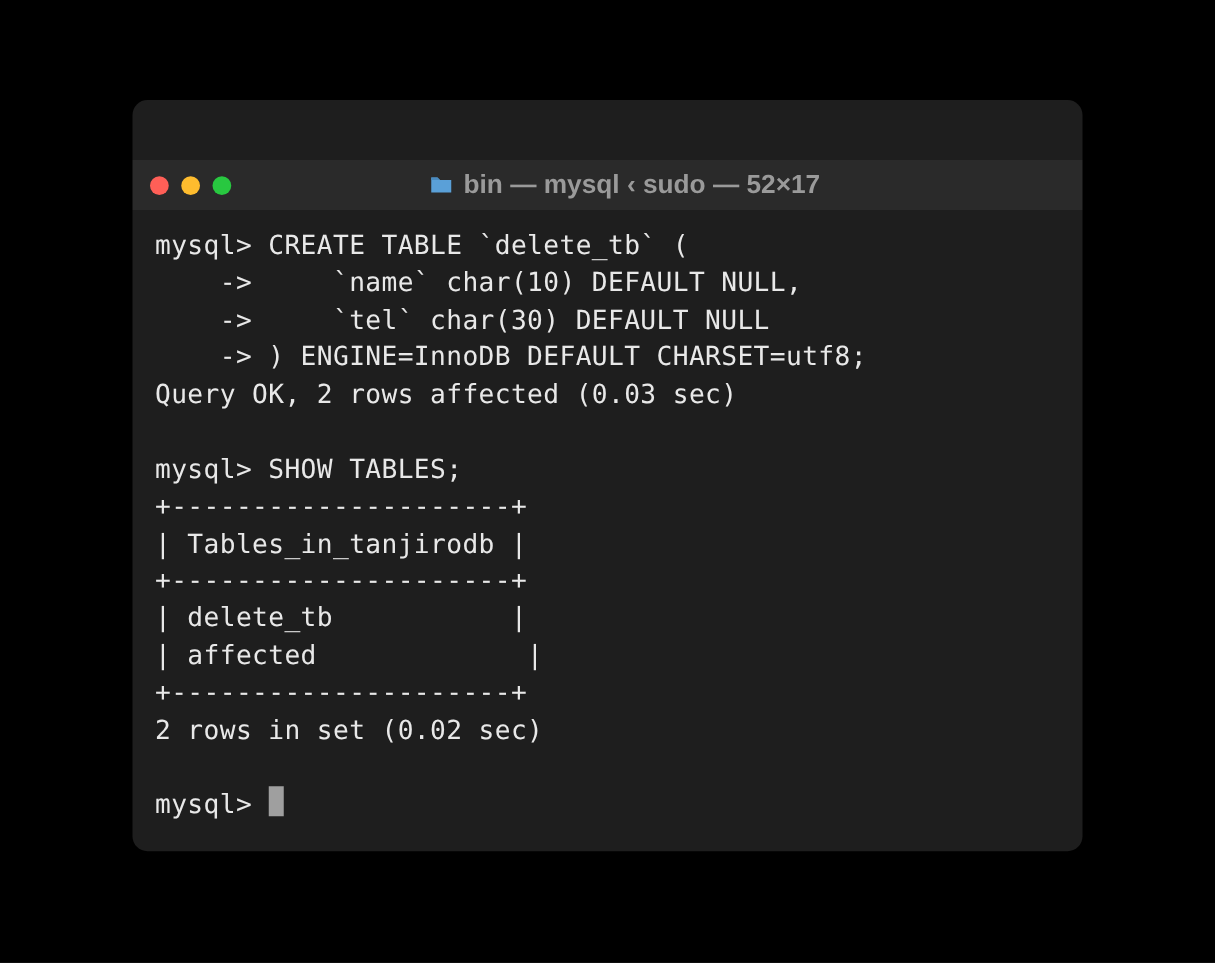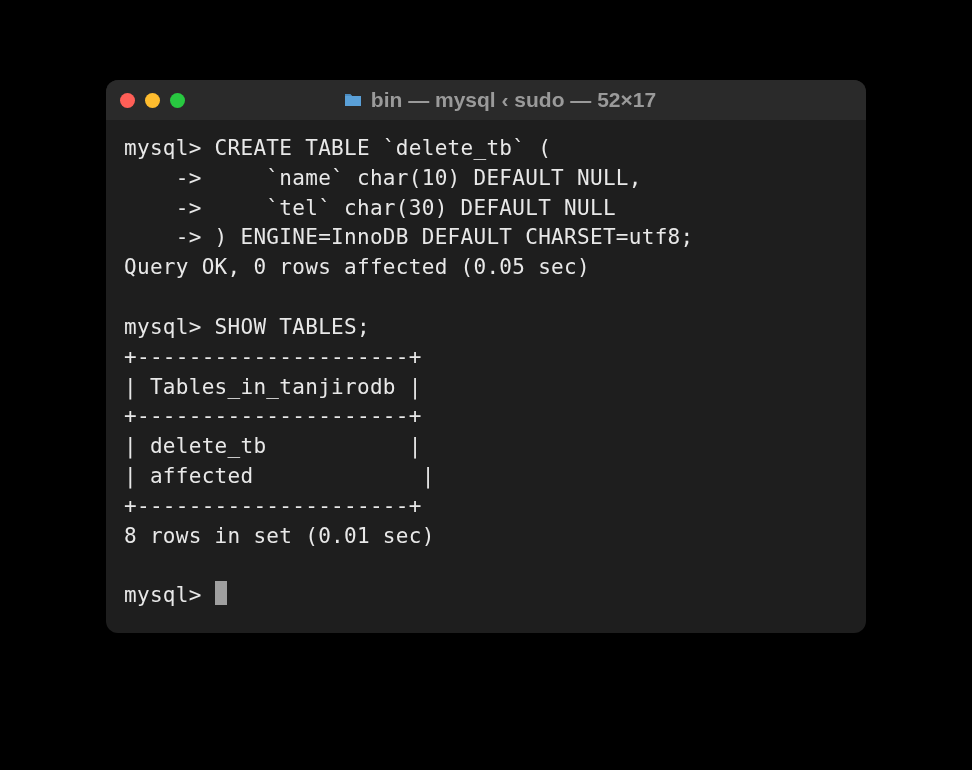--- a/index.html
+++ b/index.html
@@ -20,20 +20,21 @@
       box-shadow: 0 20px 60px rgba(0,0,0,0.6);
       overflow: hidden;
     }
     .titlebar {
       height: 40px;
       background: #2a2a2a;
       display: flex;
       align-items: center;
       padding: 0 14px;
       gap: 12px;
+      margin-top: 48px;
     }
     .traffic-lights {
       display: flex;
       gap: 10px;
       align-items: center;
     }
     .traffic-light {
       width: 15px;
       height: 15px;
       border-radius: 50%;
@@ -94,25 +95,25 @@
           <path d="M2 2 L7 2 L9 4 L2 4 Z" fill="#4a8bc0"></path>
         </svg>
       </span>
       <span>bin — mysql ‹ sudo — 52×17</span>
     </div>
   </div>
   <div class="terminal-body"><span>mysql&gt; CREATE TABLE `delete_tb` (</span>
 <span>    -&gt;     `name` char(10) DEFAULT NULL,</span>
 <span>    -&gt;     `tel` char(30) DEFAULT NULL</span>
 <span>    -&gt; ) ENGINE=InnoDB DEFAULT CHARSET=utf8;</span>
-<span>Query OK, 0 rows affected (0.05 sec)</span>
+<span>Query OK, 2 rows affected (0.03 sec)</span>
 <span></span>
 <span>mysql&gt; SHOW TABLES;</span>
 <span>+---------------------+</span>
 <span>| Tables_in_tanjirodb |</span>
 <span>+---------------------+</span>
 <span>| delete_tb           |</span>
 <span>| affected             |</span>
 <span>+---------------------+</span>
-<span>8 rows in set (0.01 sec)</span>
+<span>2 rows in set (0.02 sec)</span>
 <span></span>
 <span>mysql&gt; </span><span class="cursor"></span></div>
 </div>
 
 </body></html>

